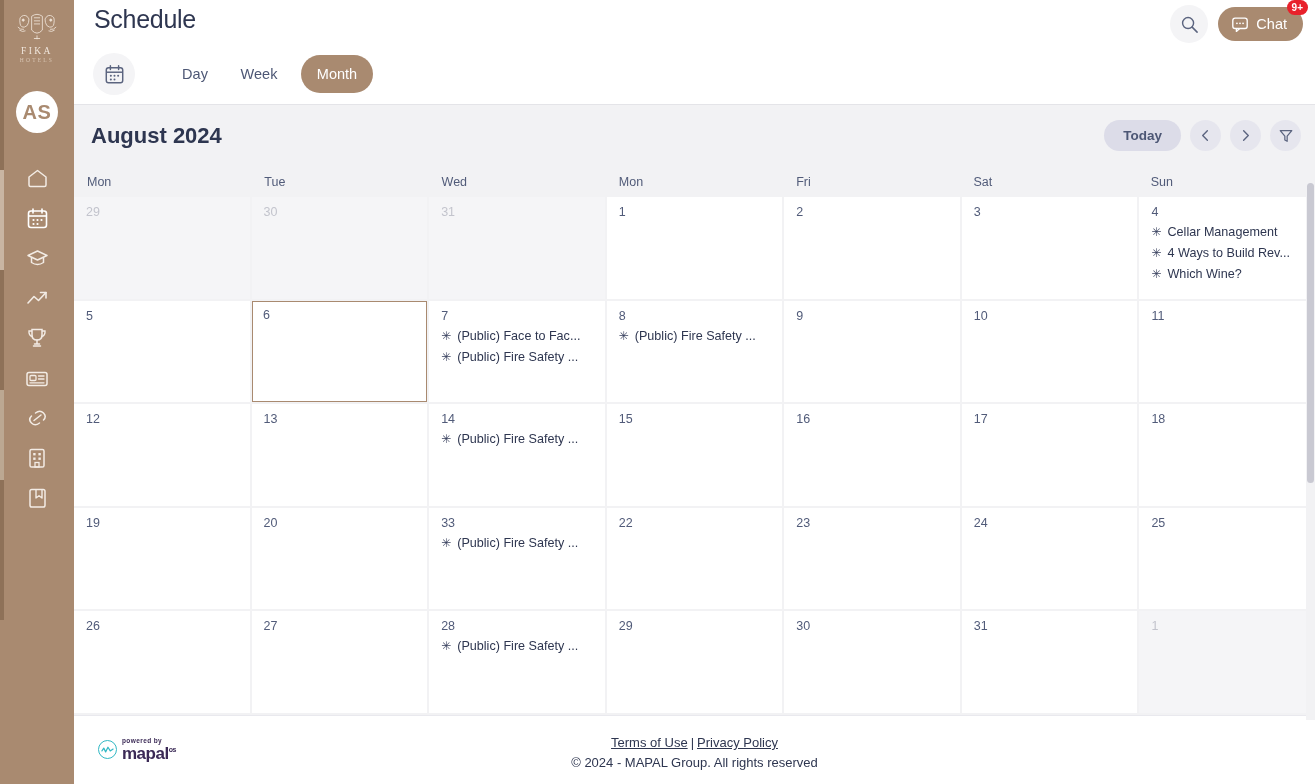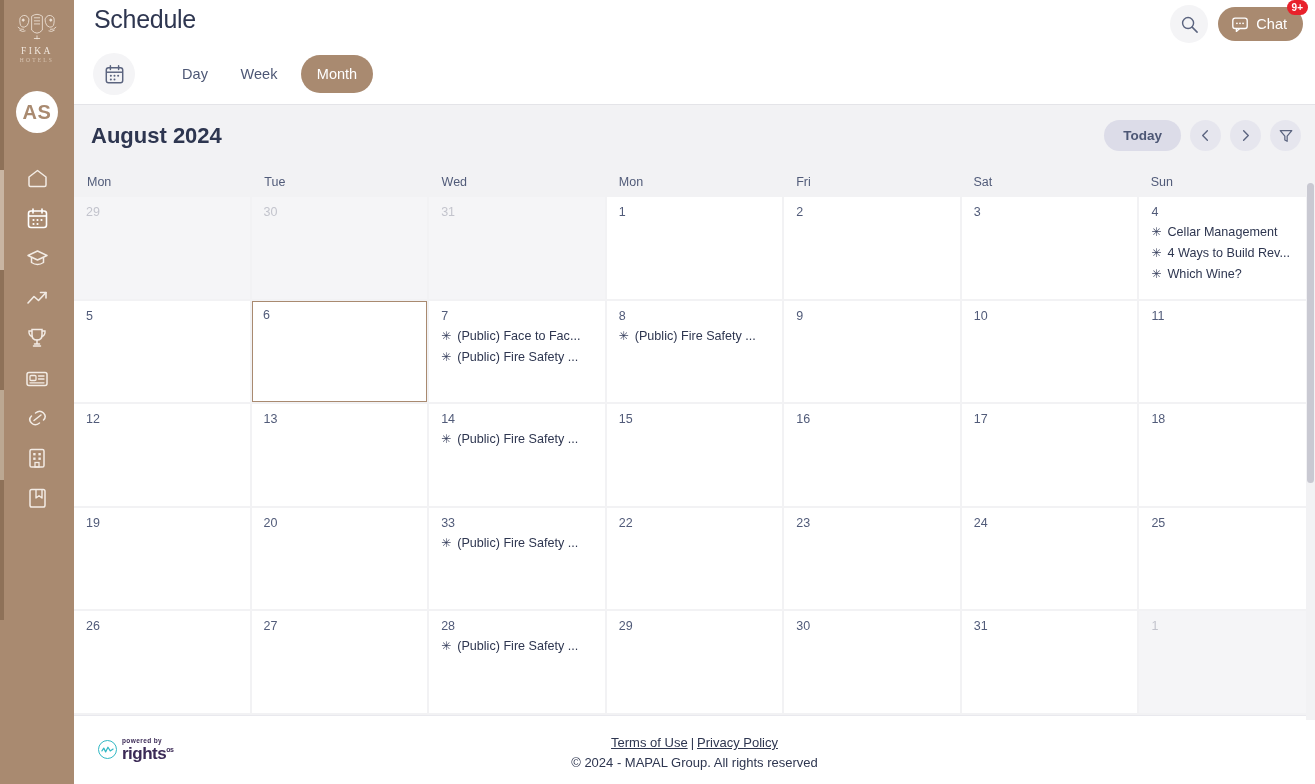--- a/index.html
+++ b/index.html
@@ -523,21 +523,21 @@
 
     <footer class="footer">
       <div class="mapal">
         <div class="mapal-mark">
           <svg width="13" height="8" viewBox="0 0 14 8">
             <path d="M1 5 L3 2 L5 6 L7.5 1 L10 5 L13 3" fill="none" stroke="#31b8c4" stroke-width="1.3" stroke-linecap="round" stroke-linejoin="round"></path>
           </svg>
         </div>
         <div class="mapal-txt">
           <span class="mapal-pb">powered by</span>
-          <span class="mapal-word"><span>rights</span><span class="mapal-os">os</span></span>
+          <span class="mapal-word"><span>mapal</span><span class="mapal-os">os</span></span>
         </div>
       </div>
       <div class="foot-center">
         <div class="foot-links">
           <a>Terms of Use</a><span class="foot-sep">|</span><a>Privacy Policy</a>
         </div>
         <div class="foot-copy">© 2024 - MAPAL Group. All rights reserved</div>
       </div>
     </footer>
 

